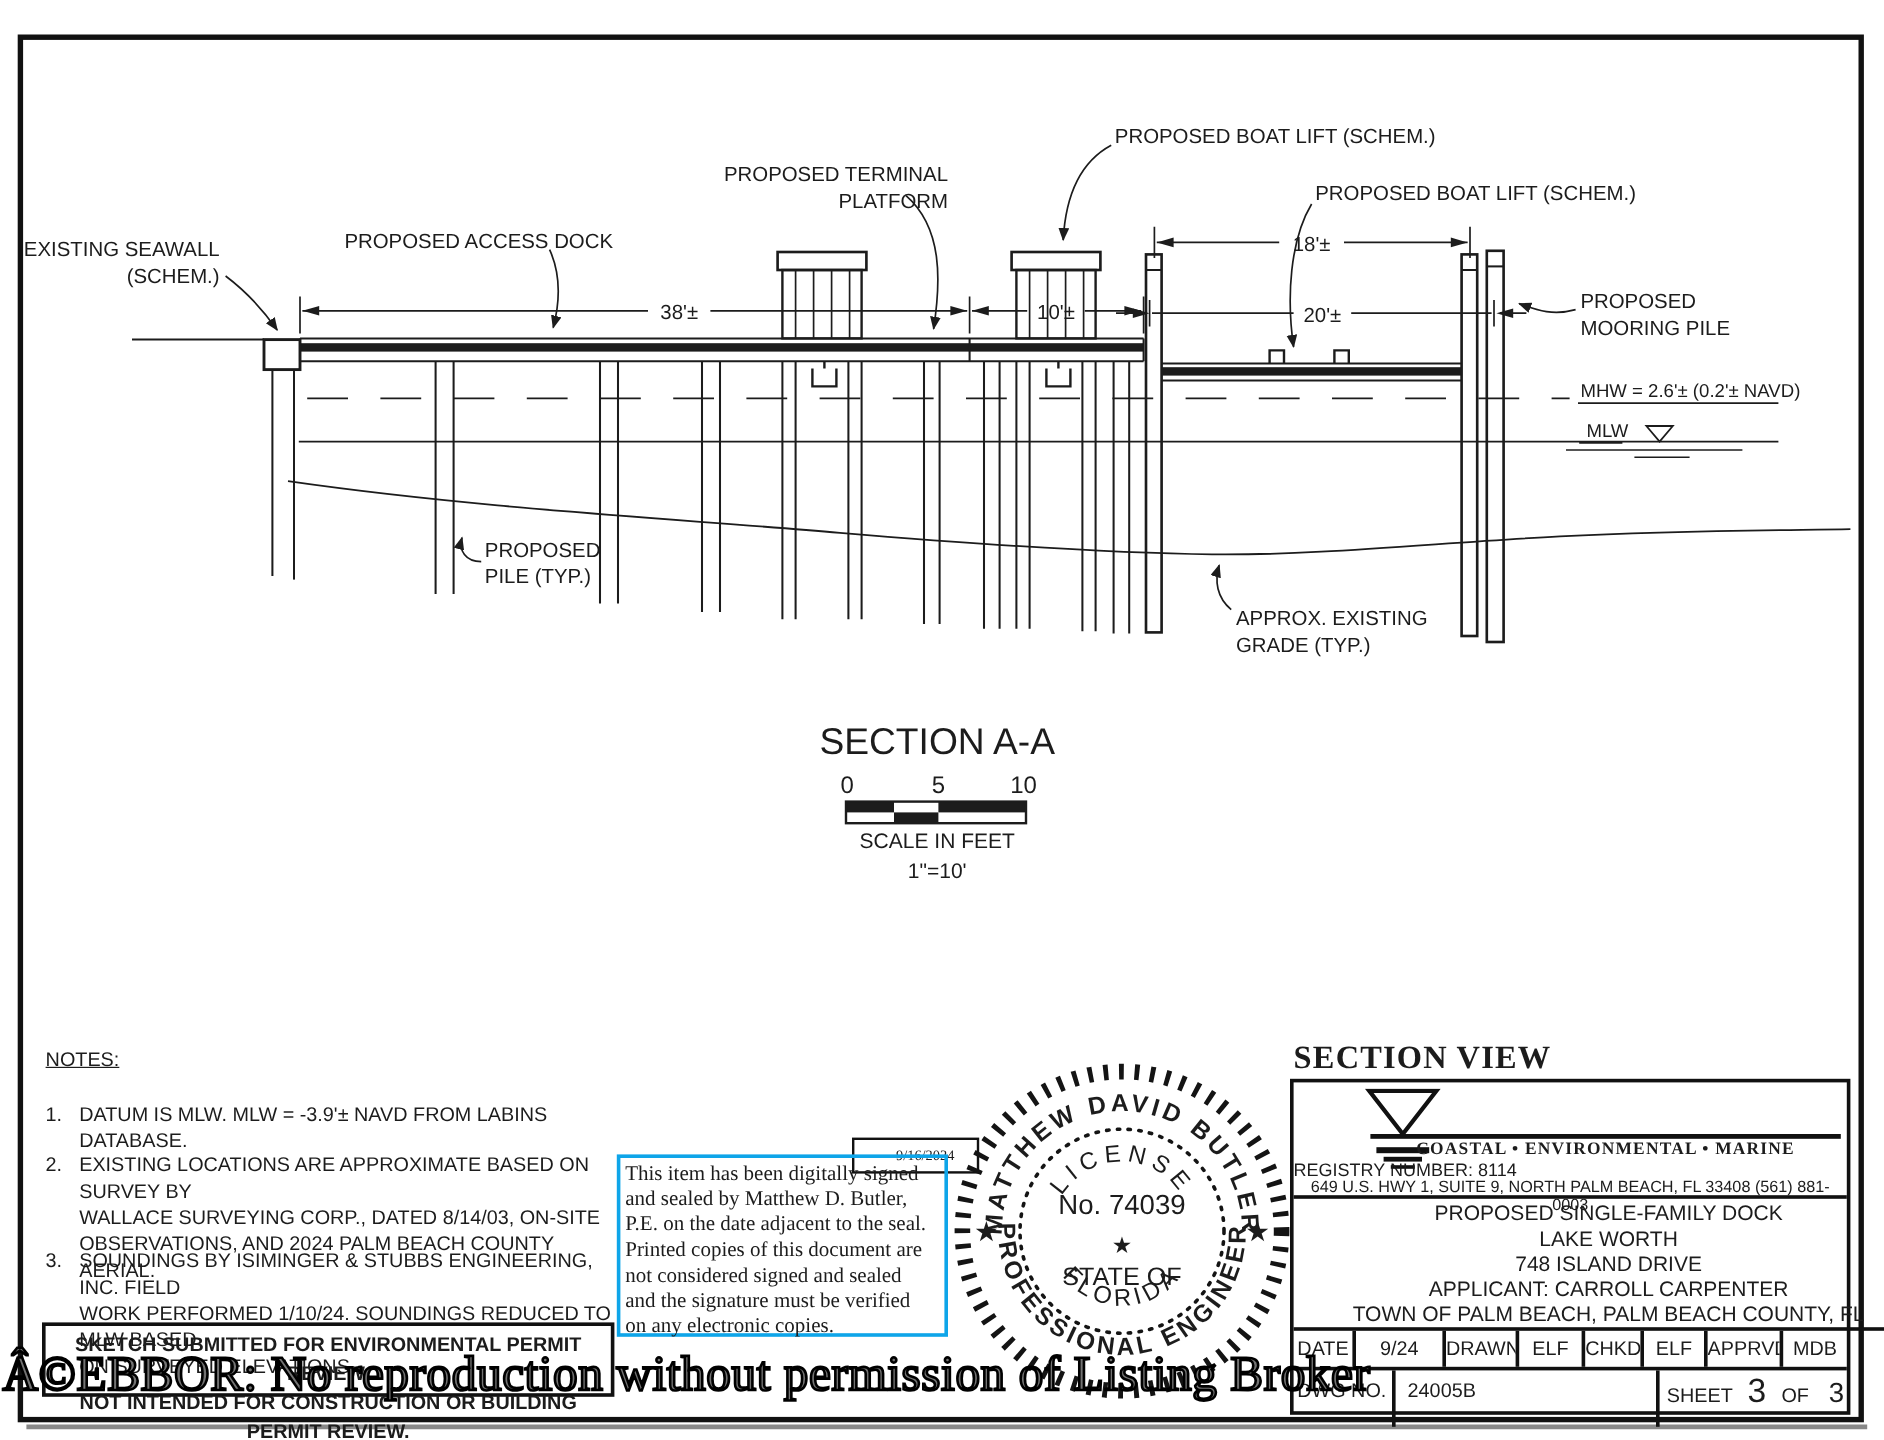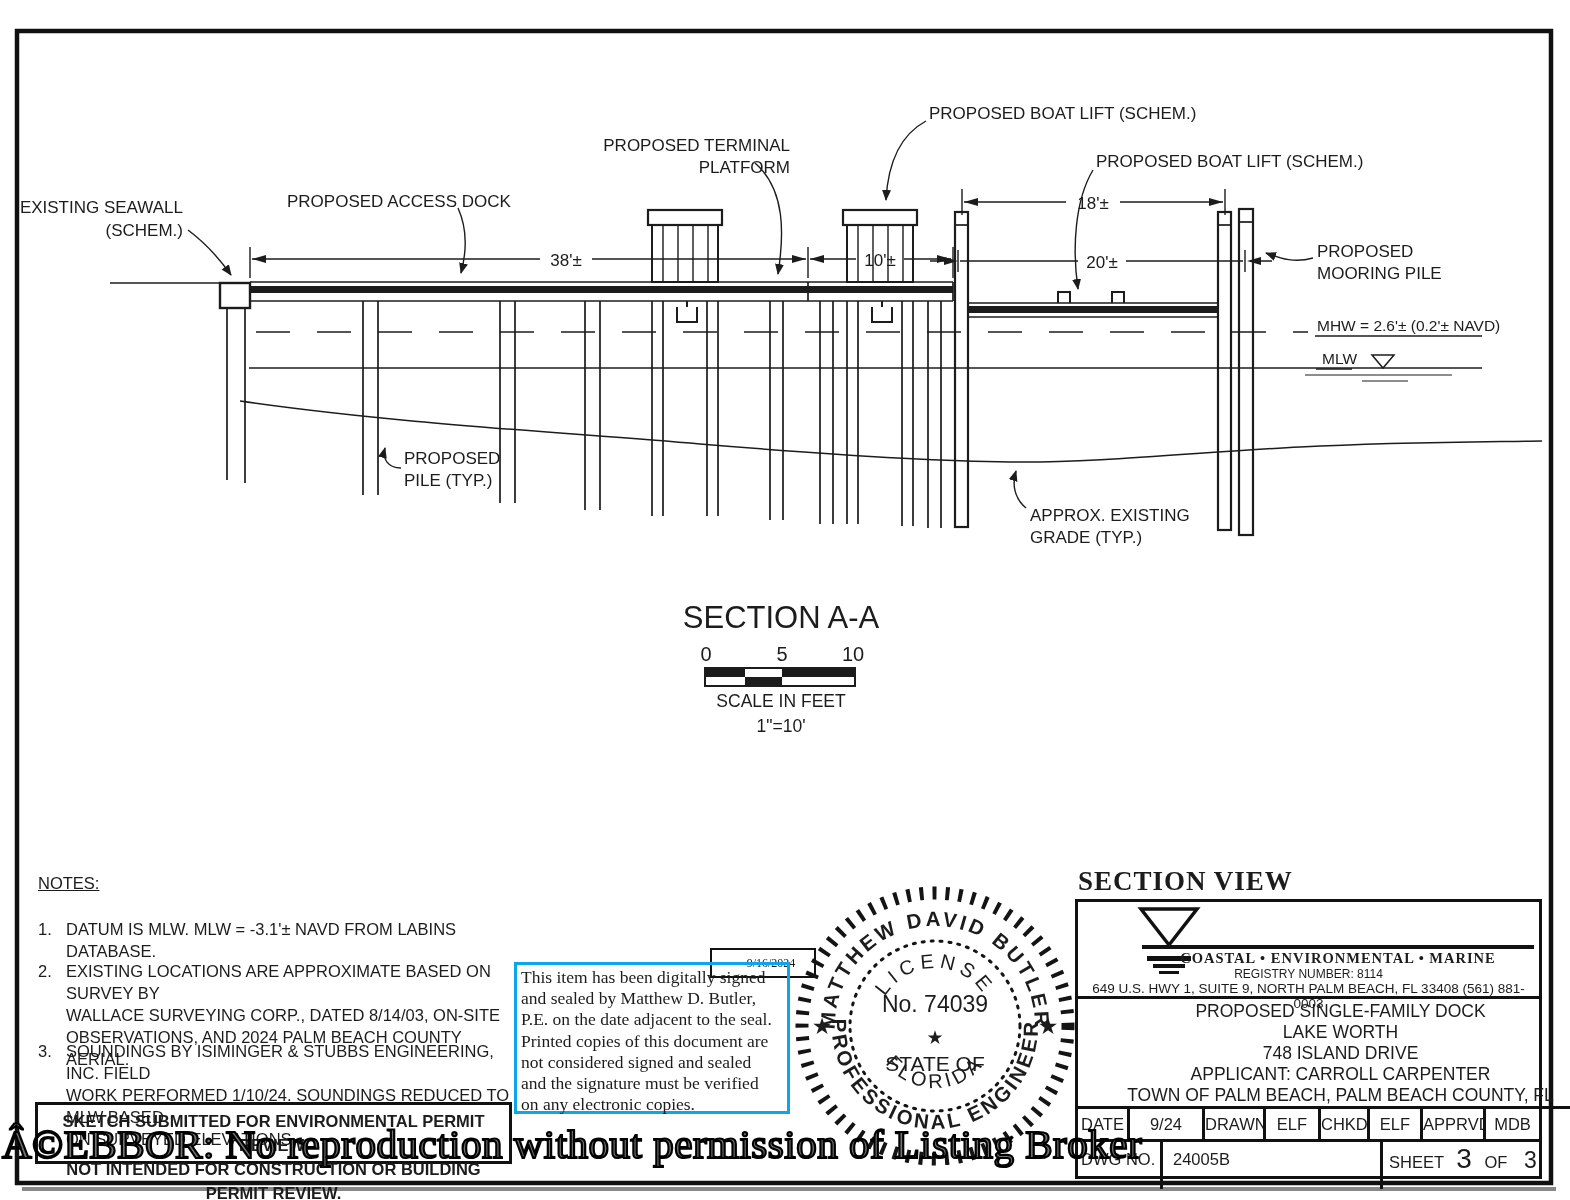--- a/index.html
+++ b/index.html
@@ -29,21 +29,21 @@
             font-weight:bold;font-size:27px;letter-spacing:1px;}
   .tb{position:absolute;left:1075px;top:899px;width:461px;height:274px;border:3px solid #111;}
   .tb-company{position:absolute;left:0;top:0;width:100%;height:94px;border-bottom:3px solid #111;}
   .tb-logo{position:absolute;left:55px;top:5px;}
   .tb-underline{position:absolute;left:64px;top:43px;width:392px;height:4px;background:#111;}
   .tb-name{position:absolute;left:100px;top:1px;width:320px;text-align:center;
            font-family:"Liberation Serif",serif;font-weight:bold;font-variant:small-caps;
            font-size:23px;line-height:20px;}
   .tb-tagline{position:absolute;left:60px;top:48px;width:400px;text-align:center;
               font-family:"Liberation Serif",serif;font-weight:bold;font-size:14.5px;letter-spacing:1px;}
-  .tb-registry{position:absolute;left:0;top:65px;width:100%;text-align:center;font-size:12px;}
+  .tb-registry{position:absolute;left:0;top:65px;width:100%;text-align:left;font-size:15px;}
   .tb-address{position:absolute;left:0;top:79px;width:100%;text-align:center;font-size:13.5px;}
   .tb-project{position:absolute;left:0;top:97px;width:100%;height:105px;border-bottom:3px solid #111;
               text-align:center;font-size:17.5px;line-height:21px;padding-top:2px;padding-left:32px;}
   .tb-meta{position:absolute;left:0;top:207px;width:100%;height:30px;border-bottom:3px solid #111;display:flex;}
   .tb-meta div{border-right:3px solid #111;text-align:center;font-size:16.5px;line-height:30px;
                overflow:hidden;white-space:nowrap;}
   .tb-meta div:last-child{border-right:none;}
   .tb-dwg{position:absolute;left:0;top:240px;width:100%;height:47px;display:flex;}
   .tb-dwg .cell{border-right:3px solid #111;font-size:16.5px;line-height:34px;white-space:nowrap;overflow:hidden;}
   .tb-dwg .cell:last-child{border-right:none;}
@@ -207,21 +207,21 @@
       <text x="781" y="707" text-anchor="middle" font-size="17.5px">SCALE IN FEET</text>
       <text x="781" y="732" text-anchor="middle" font-size="17.5px">1"=10'</text>
     </g>
   </svg>
 
   <div class="notes">
     <div class="notes-heading">NOTES:</div>
     <div class="note-item" style="top:46px;">
       <div class="note-num">1.</div>
       <div class="note-lines">
-        <div>DATUM IS MLW.  MLW = -3.1'± NAVD FROM LABINS DATABASE.</div>
+        <div>DATUM IS MLW.  MLW = -3.9'± NAVD FROM LABINS DATABASE.</div>
       </div>
     </div>
     <div class="note-item" style="top:88px;">
       <div class="note-num">2.</div>
       <div class="note-lines">
         <div>EXISTING LOCATIONS ARE APPROXIMATE BASED ON SURVEY BY</div>
         <div>WALLACE SURVEYING CORP., DATED 8/14/03, ON-SITE</div>
         <div>OBSERVATIONS, AND 2024 PALM BEACH COUNTY AERIAL.</div>
       </div>
     </div>

